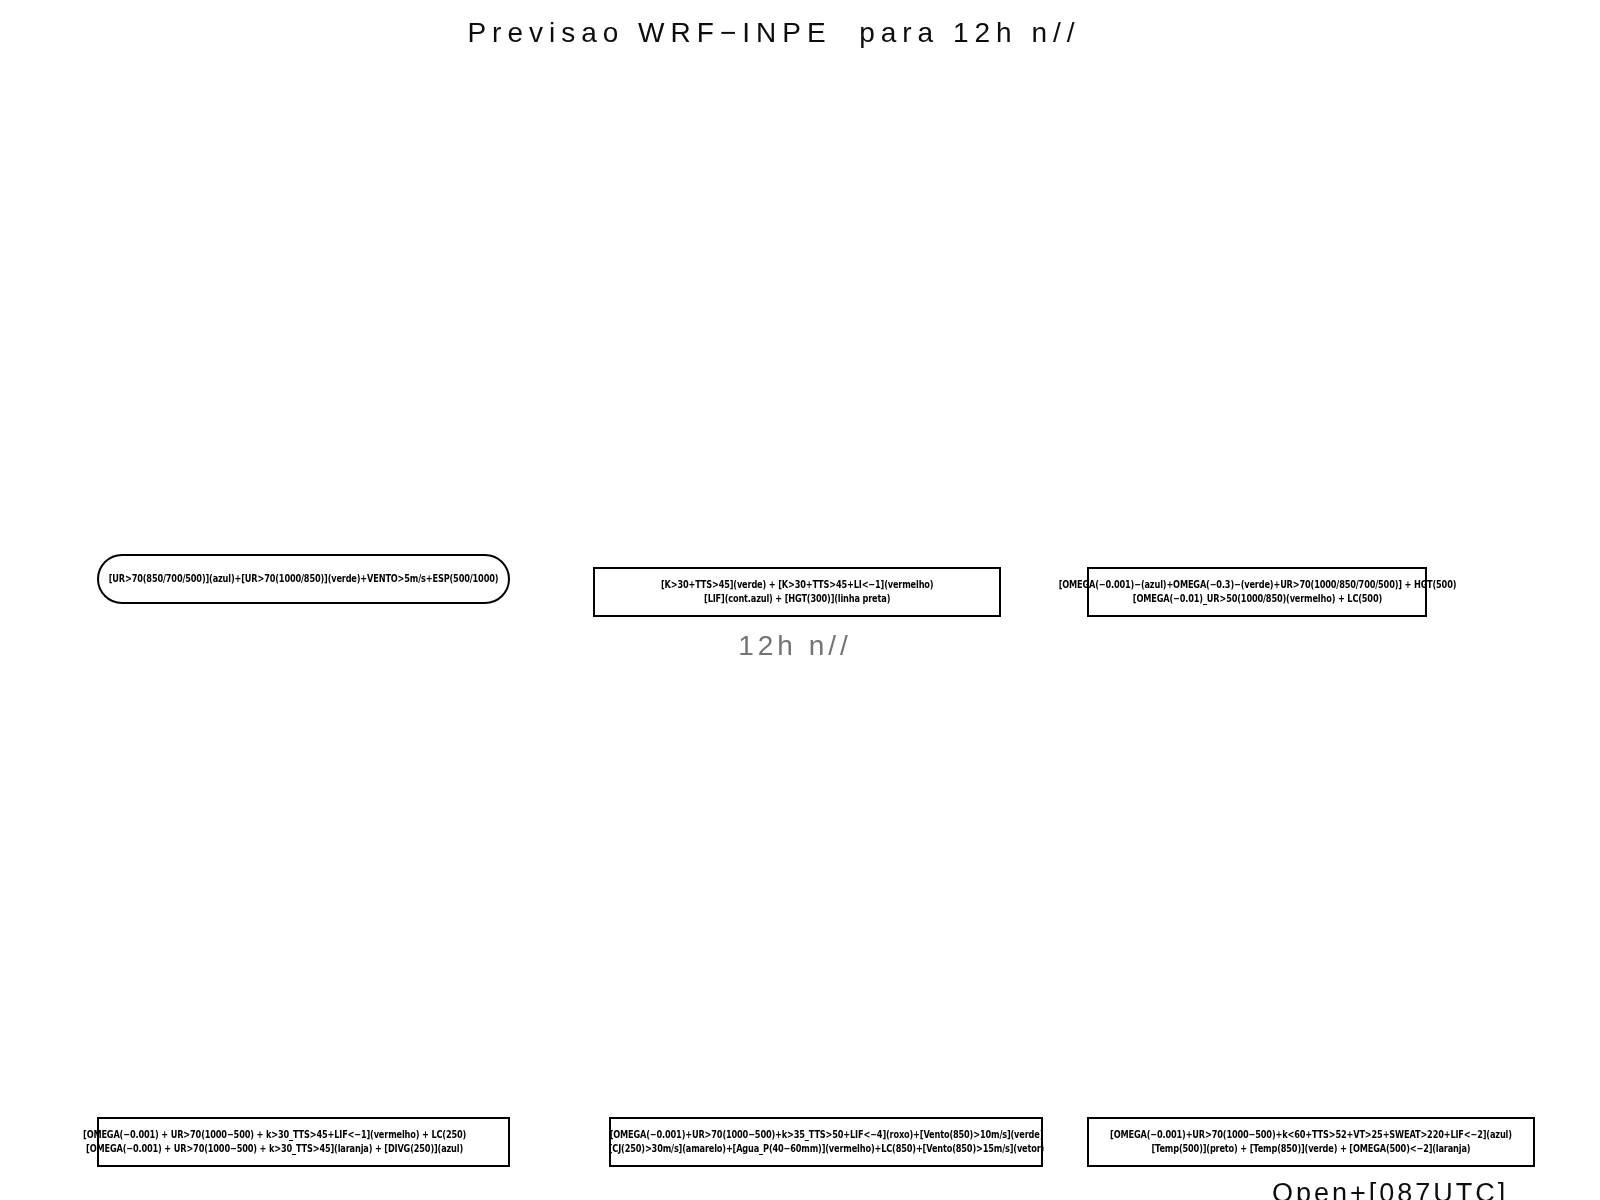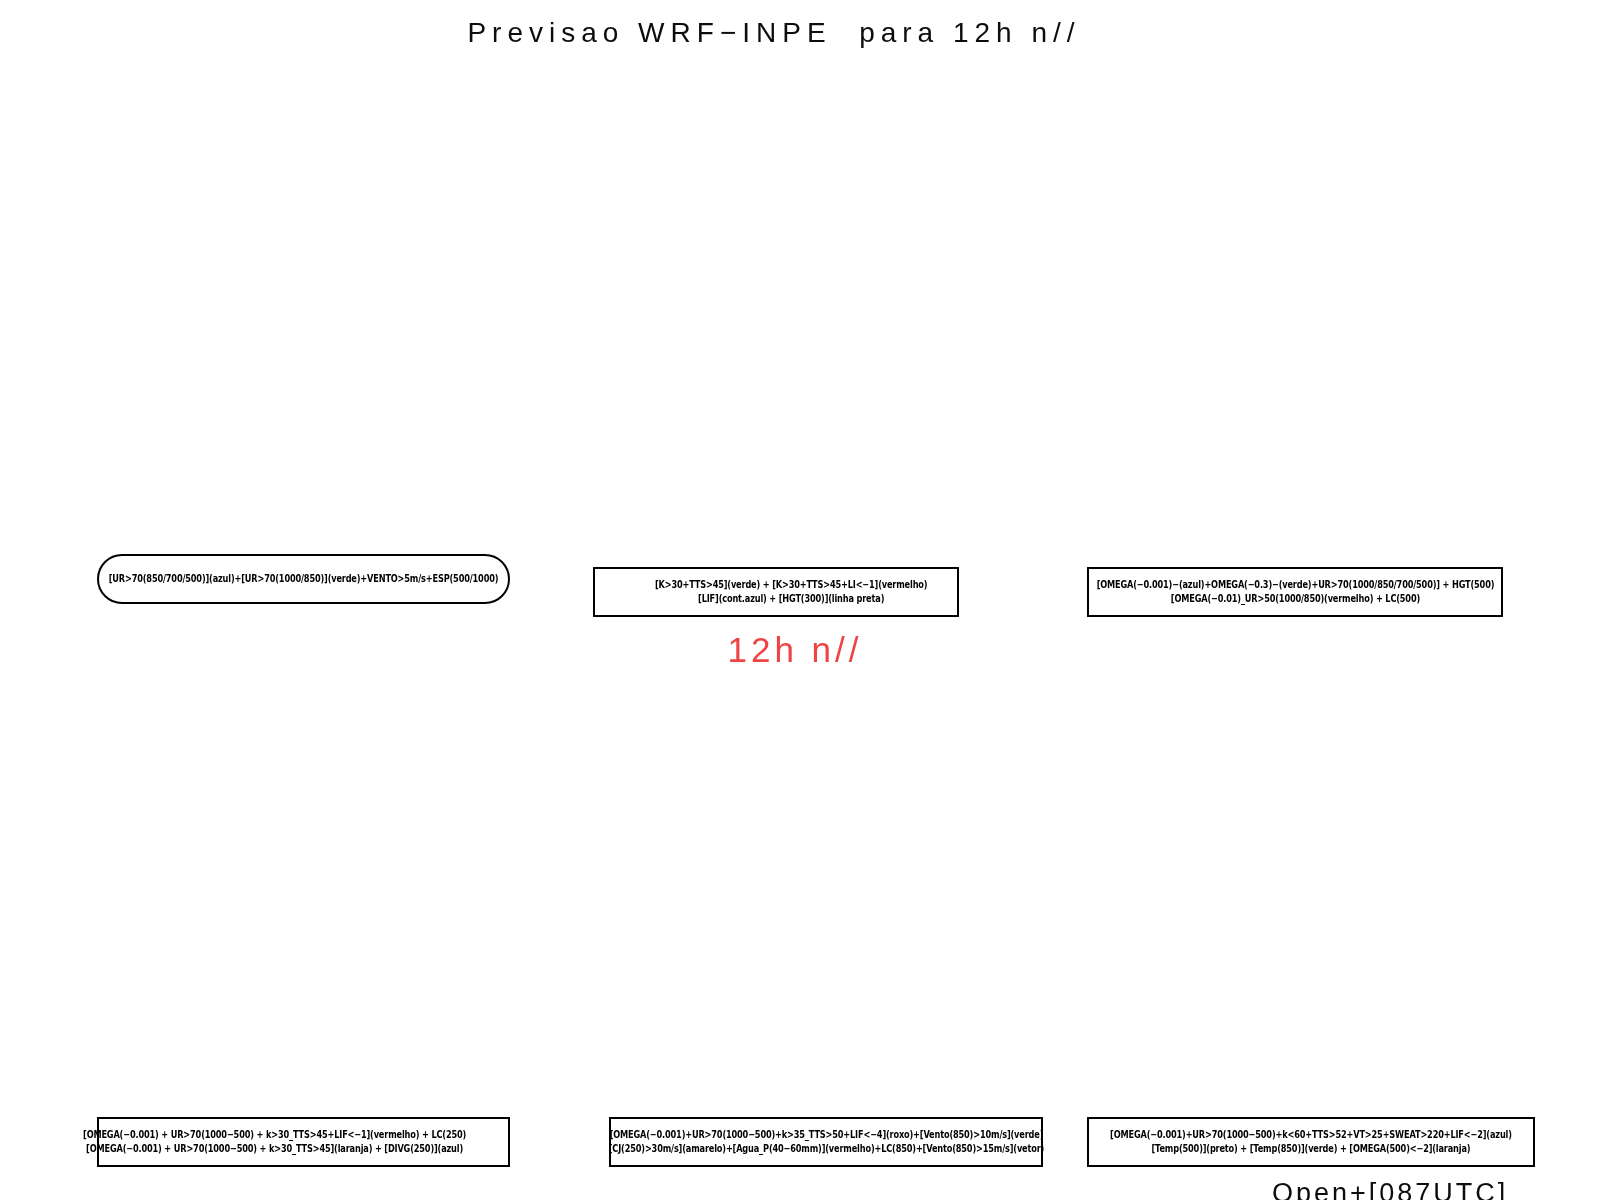--- a/index.html
+++ b/index.html
@@ -28,24 +28,24 @@
     color: #0d0d0d;
     margin-top: 17px;
   }
   .cycle-label {
     position: absolute;
     top: 630px;
     left: 795px;
     transform: translateX(-50%);
     font-family: "Liberation Sans", sans-serif;
     font-weight: 200;
-    font-size: 35px;
+    font-size: 28px;
     letter-spacing: 4px;
     white-space: pre;
-    color: #ef4444;
+    color: #737373;
   }
   .footer-label {
     position: absolute;
     top: 1178px;
     left: 1272px;
     font-family: "Liberation Sans", sans-serif;
     font-weight: 200;
     font-size: 27px;
     letter-spacing: 3px;
     white-space: pre;
@@ -69,22 +69,22 @@
     font-weight: bold;
     font-size: 10px;
     line-height: 14px;
     letter-spacing: -0.2px;
     transform: scaleX(0.82);
     transform-origin: center;
     color: #000;
   }
   
   #panel-box-1 { left: 97px;   top: 554px;  width: 413px; border-radius: 25px; }
-  #panel-box-2 { left: 593px;  top: 567px;  width: 366px; justify-content: flex-end; }
-  #panel-box-3 { left: 1087px; top: 567px;  width: 416px; }
+  #panel-box-2 { left: 593px;  top: 567px;  width: 408px; }
+  #panel-box-3 { left: 1087px; top: 567px;  width: 340px; }
   #panel-box-4 { left: 97px;   top: 1117px; width: 413px; justify-content: flex-end; }
   #panel-box-5 { left: 585px;  top: 1117px; width: 434px; margin-left: 24px; }
   #panel-box-6 { left: 1087px; top: 1117px; width: 448px; }
 </style>
 </head>
 <body>
 
 <main>
 
   <h1 class="page-title">Previsao WRF−INPE  para 12h n//</h1>

